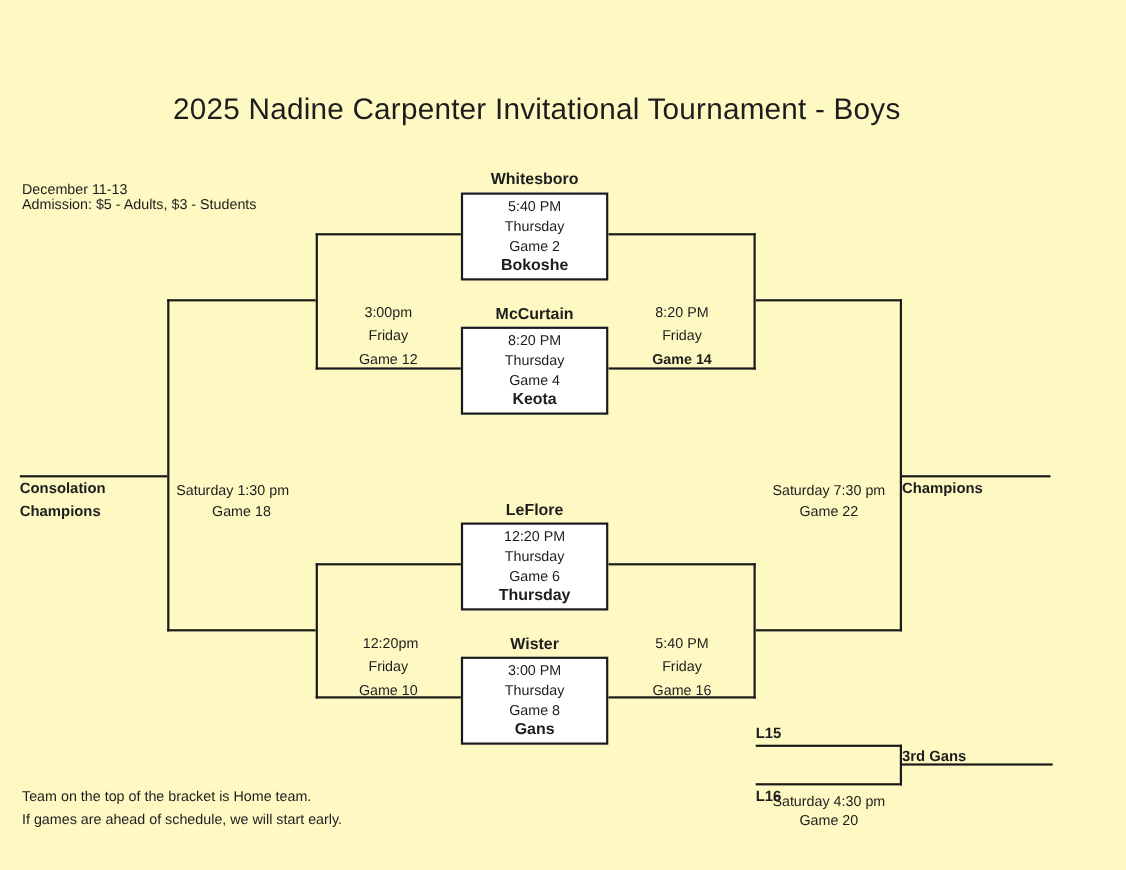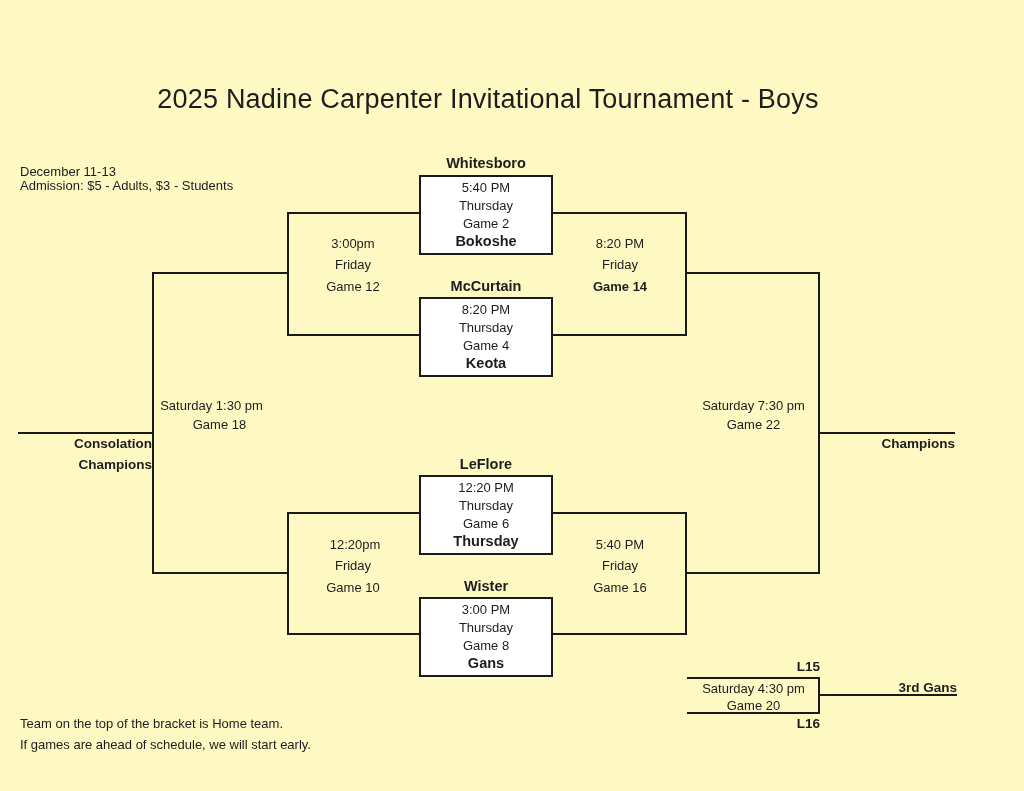--- a/index.html
+++ b/index.html
@@ -20,22 +20,22 @@
     border:2px solid #1a1a1a; box-sizing:border-box; background:#ffffff;
     display:flex; flex-direction:column; justify-content:space-around;
     align-items:center; padding:2px 0; z-index:2;
   }
   .gamebox .row { font-size:13px; line-height:1; }
   .teamname { font-weight:bold; font-size:14.5px; line-height:1; }
   .homelabel {
     position:absolute; left:419px; width:134px; text-align:center;
     font-weight:bold; font-size:14.5px;
   }
-  .lbl { position:absolute; text-align:center; font-size:13px; line-height:1; }
-  .boldlbl { position:absolute; text-align:right; font-size:13.5px; font-weight:bold; line-height:1; }
+  .lbl { position:absolute; text-align:center; font-size:13px; line-height:1;margin-top:40px; }
+  .boldlbl { position:absolute; text-align:left; font-size:13.5px; font-weight:bold; line-height:1; }
 </style>
 </head>
 <body>
 
 <div class="page">
 
   <div class="title">2025 Nadine Carpenter Invitational Tournament - Boys</div>
   <div class="note" style="top:164px;">December 11-13</div>
   <div class="note" style="top:178px;">Admission: $5 - Adults, $3 - Students</div>
 

